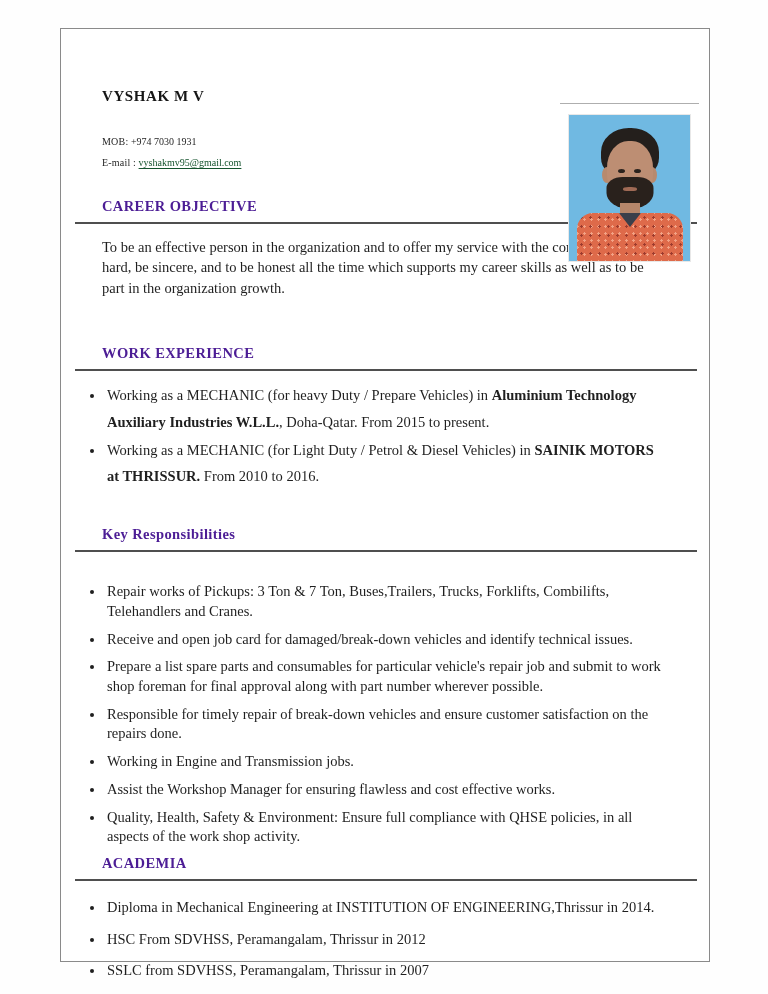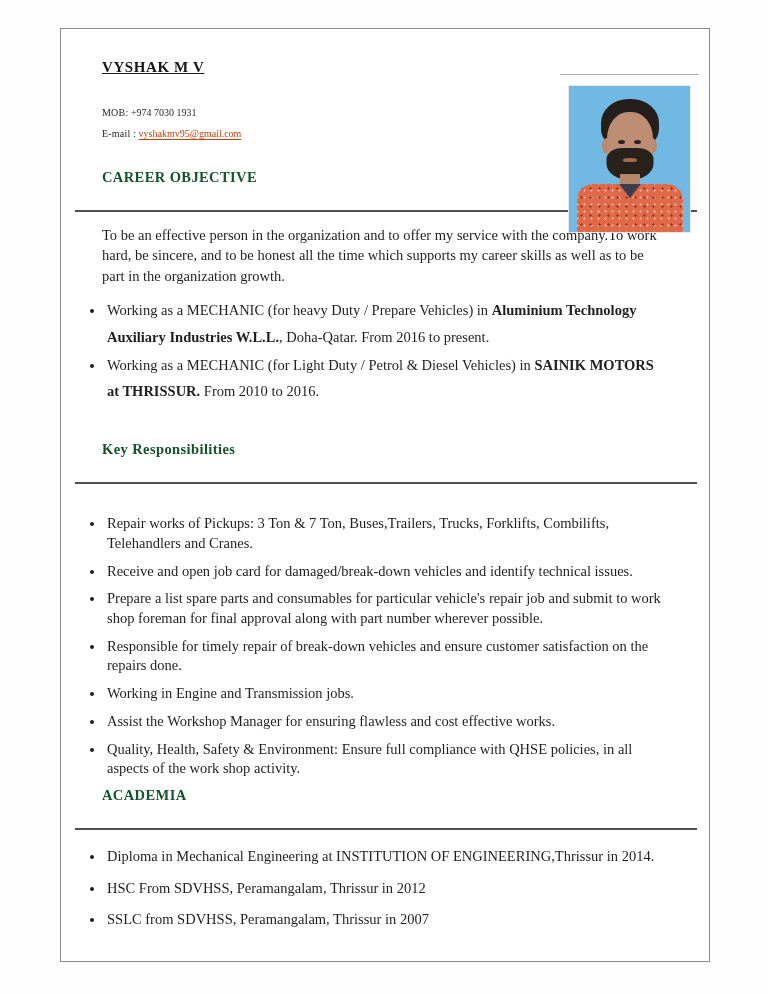--- a/index.html
+++ b/index.html
@@ -20,49 +20,48 @@
     border: 1px solid #8a8a8a;
   }
   .content {
     position: relative;
     height: 100%;
     padding: 0 12px 0 14px;
   }
 
   
   .candidate-name {
-    margin-top: 30px;
+    margin-top: 59px;
     padding-left: 27px;
     font-size: 15px;
     font-weight: bold;
     letter-spacing: 0.6px;
     color: #161616;
-    text-decoration: underline;
   }
   .contact-block {
     margin-top: 26px;
     padding-left: 27px;
     font-size: 10px;
     line-height: 21px;
   }
   .contact-row .label { letter-spacing: 0.2px; }
   .email-link {
-    color: #c2410c;
+    color: #14532d;
     text-decoration: underline;
     text-underline-offset: 2px;
   }
 
   
   .section-head {
     border-bottom: 2px solid #4f4f4f;
-    padding: 0 0 24px 27px;
+    padding: 0 0 7px 27px;
     font-size: 14.5px;
     font-weight: bold;
     letter-spacing: 0.4px;
-    color: #14532d;
+    color: #4c1d95;
   }
   .mt-career { margin-top: 25px; }
   .mt-work   { margin-top: 47px; }
   .mt-keys   { margin-top: 36px; }
   .mt-acad   { }
 
   .objective-text {
     margin: 13px 40px 0 27px;
     font-size: 14.5px;
     line-height: 1.40;
@@ -211,22 +210,23 @@
         <a href="#" class="email-link">vyshakmv95@gmail.com</a>
       </div>
     </div>
 
     <div class="section">
       <div class="section-head mt-career">CAREER OBJECTIVE</div>
       <p class="objective-text">To be an effective person in the organization and to offer my service with the company.To work hard, be sincere, and to be honest all the time which supports my career skills as well as to be part in the organization growth.</p>
     </div>
 
     <div class="section">
+      <div class="section-head mt-work">WORK EXPERIENCE</div>
       <ul class="doc-list we-list">
-        <li><span>Working as a MECHANIC (for heavy Duty / Prepare Vehicles) in </span><span class="bold-seg">Aluminium Technology Auxiliary Industries W.L.L.</span><span>, Doha-Qatar. From 2016 to present.</span></li>
+        <li><span>Working as a MECHANIC (for heavy Duty / Prepare Vehicles) in </span><span class="bold-seg">Aluminium Technology Auxiliary Industries W.L.L.</span><span>, Doha-Qatar. From 2015 to present.</span></li>
         <li><span>Working as a MECHANIC (for Light Duty / Petrol &amp; Diesel Vehicles) in </span><span class="bold-seg">SAINIK MOTORS at THRISSUR.</span><span> From 2010 to 2016.</span></li>
       </ul>
     </div>
 
     <div class="section">
       <div class="section-head mt-keys">Key Responsibilities</div>
       <ul class="doc-list kr-list">
         <li>Repair works of Pickups: 3 Ton &amp;  7 Ton, Buses,Trailers, Trucks, Forklifts, Combilifts, Telehandlers and Cranes.</li>
         <li>Receive and open job card for damaged/break-down vehicles and identify technical issues.</li>
         <li>Prepare a list spare parts and consumables for particular vehicle's repair job and submit to work shop foreman for final approval along with part number wherever possible.</li>

